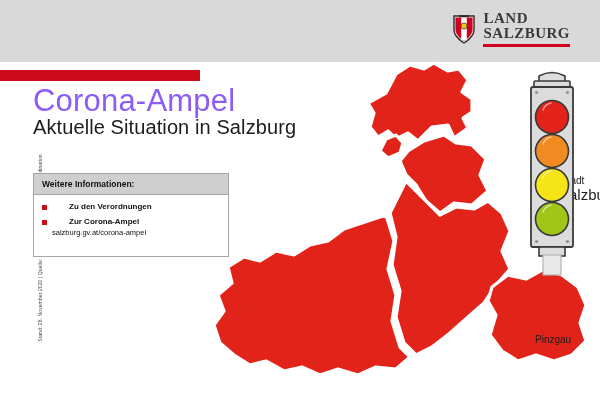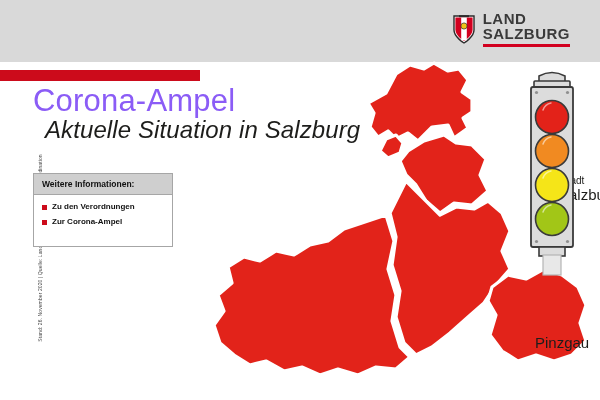--- a/index.html
+++ b/index.html
@@ -19,91 +19,91 @@
   }
 
   
   .logo{
     position:absolute;right:30px;top:11px;
     display:flex;align-items:center;gap:8px;
   }
   .crest{width:22px;height:30px;position:relative;}
   .logo-words{display:flex;flex-direction:column;line-height:1.0;}
   .logo-l1,.logo-l2{
-    font-family:Liberation Sans, sans-serif;
+    font-family:Liberation Serif, serif;
     font-weight:bold;letter-spacing:.5px;color:#3a3a3a;
   }
   .logo-l1{font-size:15px;}
   .logo-l2{font-size:15px;}
   .logo-rule{height:3px;background:#d2001f;margin-top:3px;width:100%;}
 
   
   .red-bar{
     position:absolute;left:0;top:70px;width:200px;height:11px;
     background:#cc0b1b;
   }
 
   
   .title{
     position:absolute;left:33px;top:83px;
     font-size:31px;color:#8b5cf6;font-weight:normal;
     letter-spacing:.2px;white-space:nowrap;
   }
   .subtitle{
-    position:absolute;left:45px;top:116px;
-    font-size:24px;color:#1d1d1b;font-weight:normal;
-    letter-spacing:.1px;white-space:nowrap;font-style:italic;
+    position:absolute;left:33px;top:116px;
+    font-size:20px;color:#1d1d1b;font-weight:normal;
+    letter-spacing:.1px;white-space:nowrap;
   }
 
   
   .credit{
     position:absolute;left:-60px;top:245px;
     width:200px;
     transform:rotate(-90deg);
     transform-origin:center center;
     font-size:5px;color:#4a4a4a;
     letter-spacing:.1px;white-space:nowrap;
     text-align:center;
   }
 
   
   .infobox{
     position:absolute;left:33px;top:173px;
-    width:140px;
+    width:196px;
     border:1px solid #a6a6a6;
     background:#ffffff;
     box-sizing:border-box;
   }
   .infobox-head{
     background:#cfcfcf;
     border-bottom:1px solid #a6a6a6;
     padding:5px 8px 5px 8px;
     font-size:8.5px;font-weight:bold;color:#111;
   }
   .infobox-body{padding:7px 8px 9px 8px;}
   .ib-item{margin-bottom:5px;}
   .ib-item:last-child{margin-bottom:10px;}
-  .ib-row{display:flex;align-items:flex-start;gap:5px;}
+  .ib-row{display:flex;align-items:flex-start;gap:22px;}
   .bullet{
     width:5px;height:5px;background:#cc0b1b;flex:0 0 5px;margin-top:3px;
   }
   .ib-label{font-size:8px;font-weight:bold;color:#111;line-height:1.25;}
   .ib-url{font-size:7.5px;color:#111;margin-left:10px;margin-top:1px;line-height:1.25;}
 
   
   .map{position:absolute;left:210px;top:55px;width:390px;height:345px;}
   .map svg{display:block;width:100%;height:100%;}
   .maplabel{
     position:absolute;
     color:#1d1d1b;font-weight:normal;
     white-space:nowrap;pointer-events:none;
   }
   .lbl-stadt-1{left:351px;top:120px;font-size:10px;}
   .lbl-stadt-2{left:349px;top:131px;font-size:15px;}
-  .lbl-pinzgau{left:325px;top:279px;font-size:15px;}
+  .lbl-pinzgau{left:325px;top:279px;font-size:10px;}
 
   
   .signal{position:absolute;left:521px;top:66px;width:62px;height:210px;}
   .signal svg{display:block;width:100%;height:100%;}
 </style>
 </head>
 <body>
 
 <div id="stage">
 
@@ -142,20 +142,21 @@
           <span class="bullet"></span>
           <span class="ib-label">Zu den Verordnungen</span>
         </div>
       </div>
 
       <div class="ib-item">
         <div class="ib-row">
           <span class="bullet"></span>
           <span class="ib-label">Zur Corona-Ampel</span>
         </div>
+        <div class="ib-url">salzburg.gv.at/corona-ampel</div>
       </div>
 
     </div>
   </div>
 
   <div class="map">
     <svg viewBox="0 0 390 345" xmlns="http://www.w3.org/2000/svg">
       <g stroke="#ffffff" stroke-width="3.2" stroke-linejoin="round">
 
         <path d="M176 38 L186 19 L200 10 L214 14 L224 8 L238 16 L249 14 L258 25 L252 37 L262 44 L262 57 L253 63 L258 73 L244 83 L238 70 L222 72 L208 86 L198 78 L186 84 L178 76 L168 82 L160 72 L164 58 L158 48 Z" fill="#e2231a"></path>

